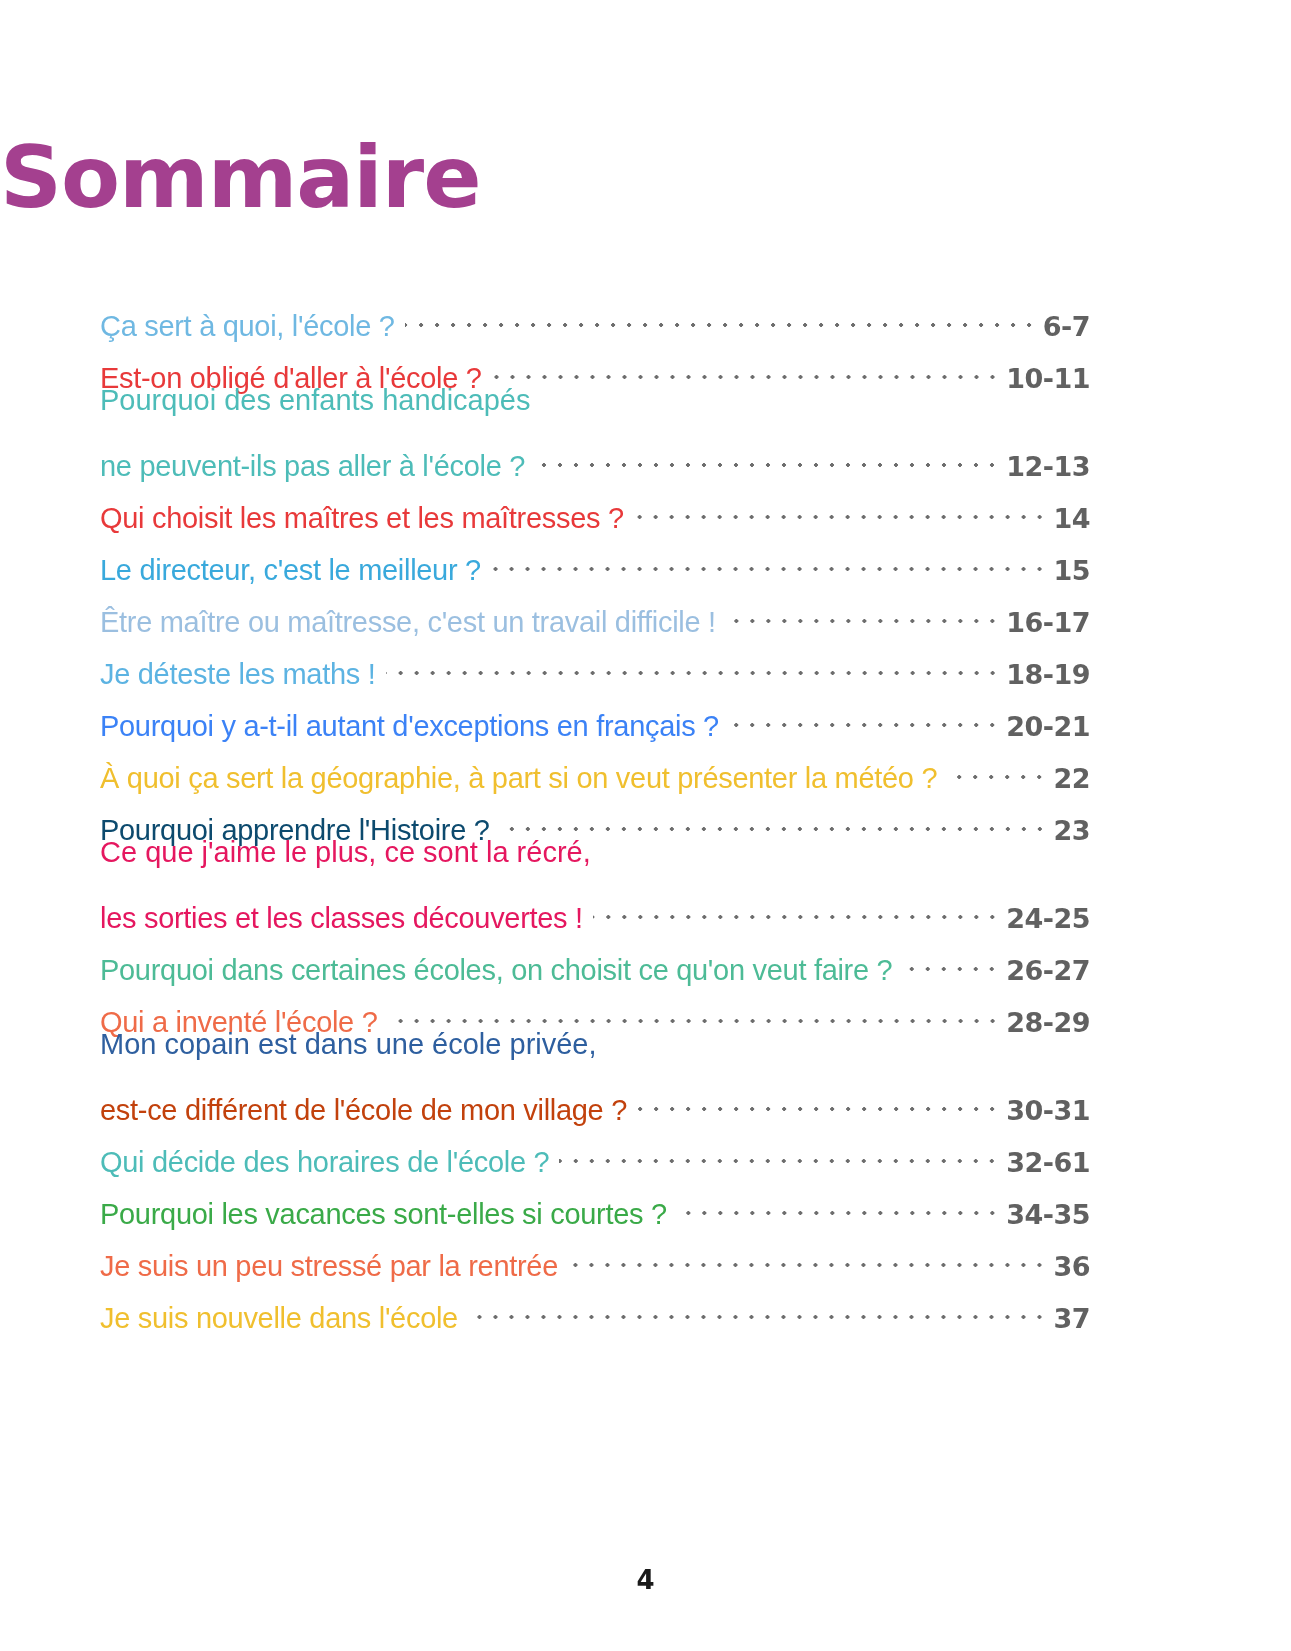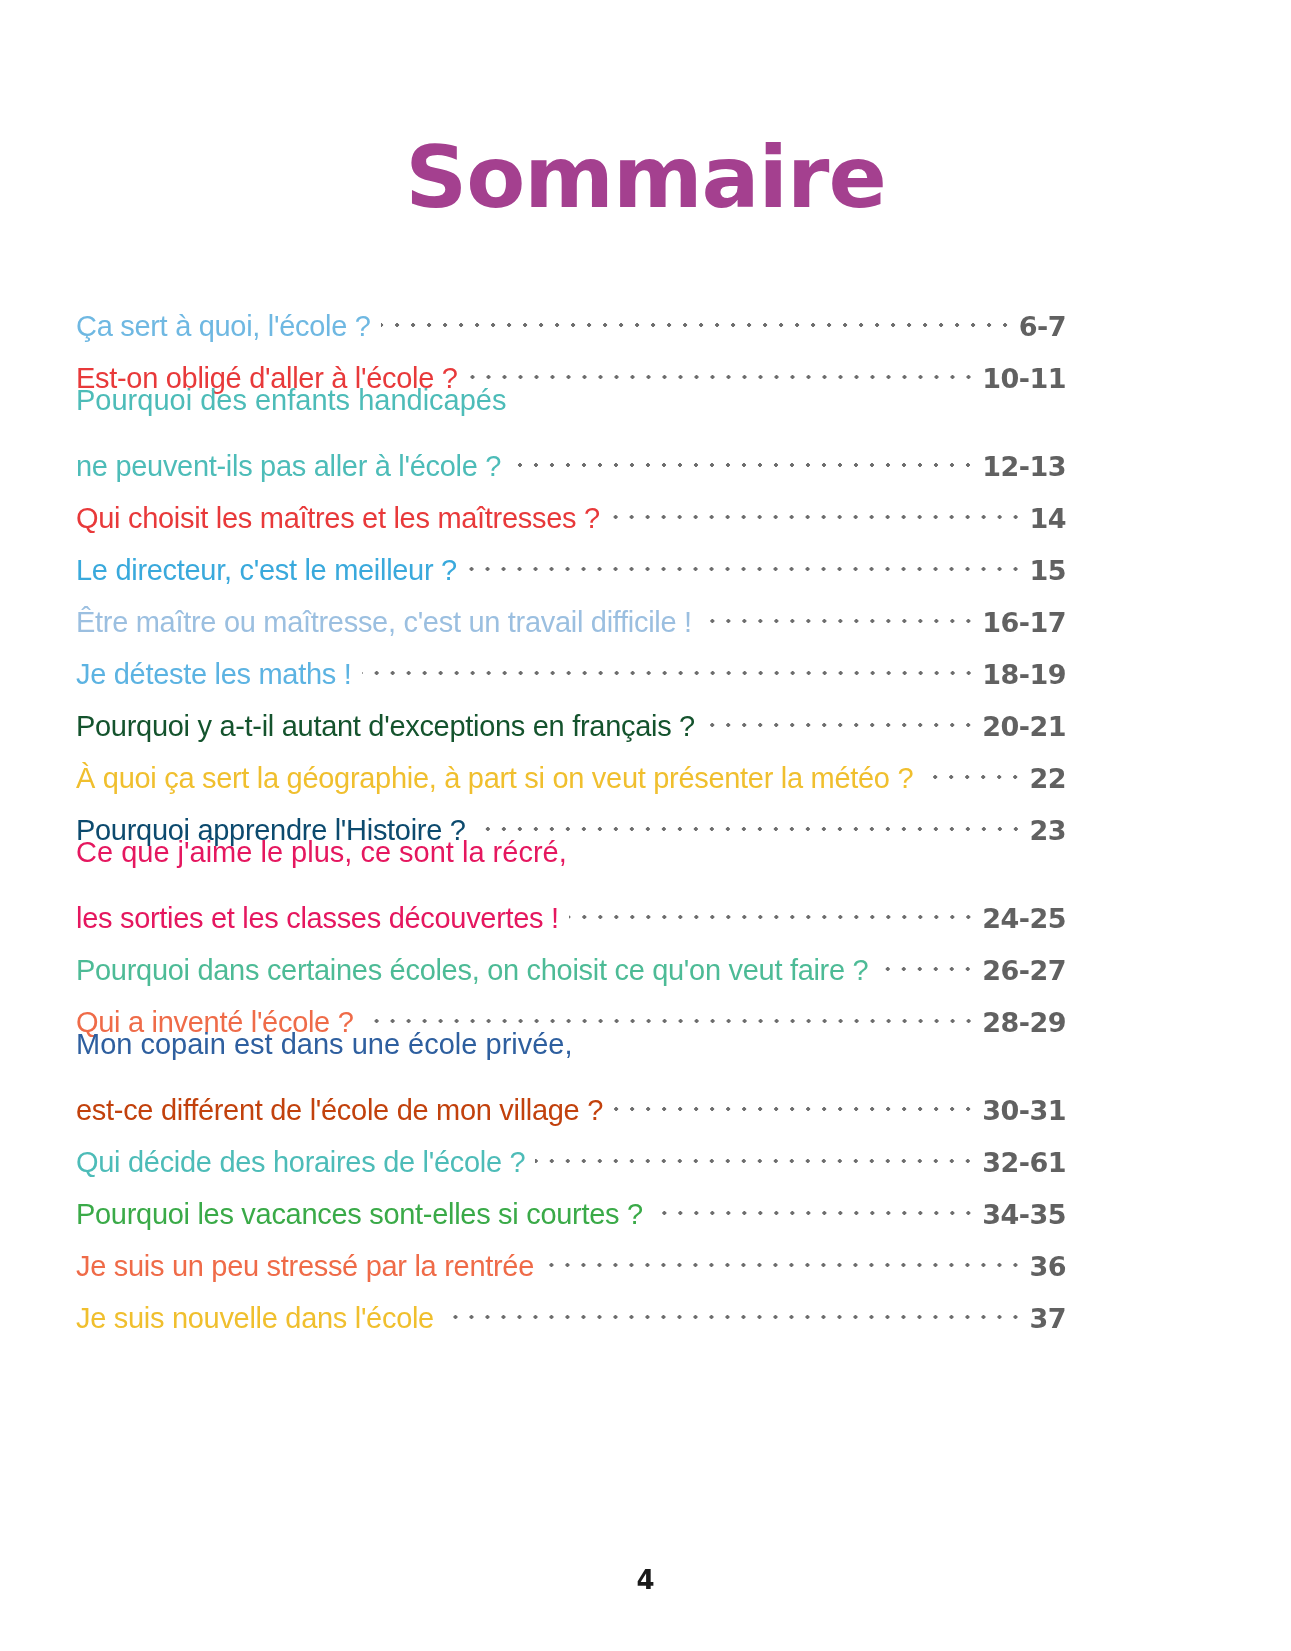--- a/index.html
+++ b/index.html
@@ -1,24 +1,24 @@
 <!DOCTYPE html>
 <html><head>
   <meta charset="utf-8">
   <style>
     html, body { margin: 0; padding: 0; background: #ffffff; }
     body { width: 1291px; height: 1651px; position: relative; overflow: hidden;
       font-family: "Liberation Sans", "DejaVu Sans", sans-serif; }
     .title {
       position: absolute; left: 0; right: 0; top: 76px;
-      text-align: center; font-family: "DejaVu Sans", sans-serif;
+      text-align: left; font-family: "DejaVu Sans", sans-serif;
       font-weight: bold; font-size: 86px; letter-spacing: -1px;
       color: #a4408f; line-height: 1;
     }
-    .toc { position: absolute; left: 76px; top: 278px; width: 990px; }
+    .toc { position: absolute; left: 100px; top: 278px; width: 990px; }
     .entry { position: relative; width: 990px; margin-bottom: 16px; }
     .entry .line { display: flex; align-items: baseline; height: 36px; }
     .entry .pre { height: 36px; line-height: 36px; font-size: 29px; white-space: nowrap; }
     .entry .text { font-size: 29px; line-height: 36px; white-space: nowrap; letter-spacing: -0.3px; }
     .entry .dots {
       flex: 1; margin: 0 6px 0 10px; height: 36px; position: relative;
     }
     .entry .dots::after {
       content: ""; position: absolute; left: 0; right: 0; bottom: 9px; height: 4px;
       background-image: radial-gradient(circle, #6d6d6d 1.6px, transparent 2px);
@@ -84,21 +84,21 @@
     </div>
     <div class="entry">
       <div class="line">
         <span class="text" style="color: rgb(92, 179, 226);">Je déteste les maths !</span>
         <span class="dots"></span>
         <span class="page">18-19</span>
       </div>
     </div>
     <div class="entry">
       <div class="line">
-        <span class="text" style="color: #14532d;">Pourquoi y a-t-il autant d'exceptions en français ?</span>
+        <span class="text" style="color: #3b82f6;">Pourquoi y a-t-il autant d'exceptions en français ?</span>
         <span class="dots"></span>
         <span class="page">20-21</span>
       </div>
     </div>
     <div class="entry">
       <div class="line">
         <span class="text" style="color: rgb(240, 191, 46);">À quoi ça sert la géographie, à part si on veut présenter la météo ?</span>
         <span class="dots"></span>
         <span class="page">22</span>
       </div>

